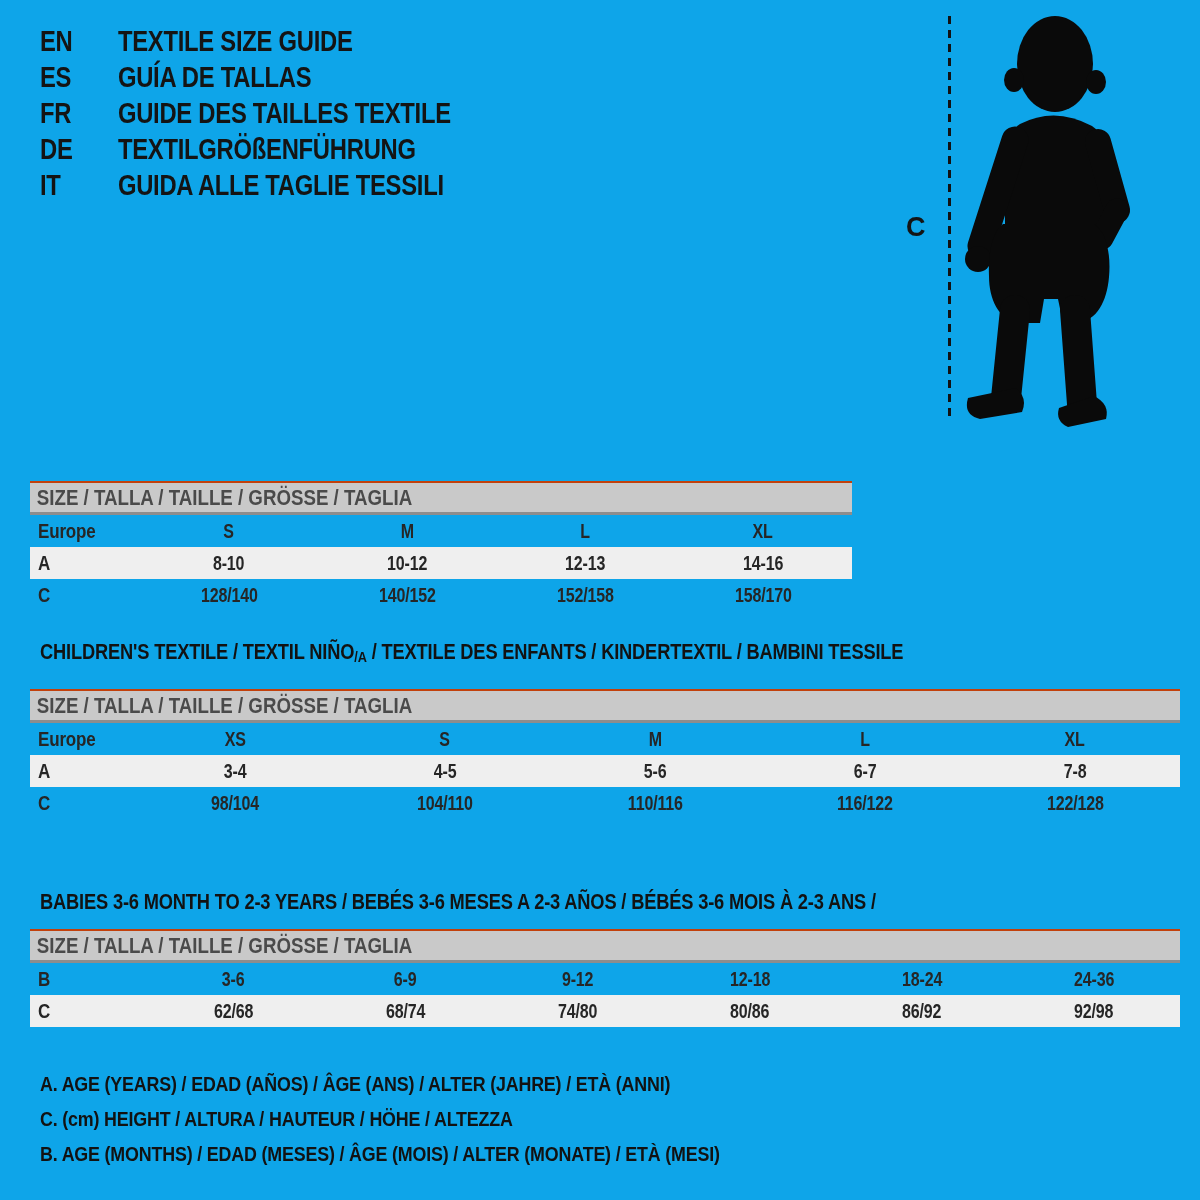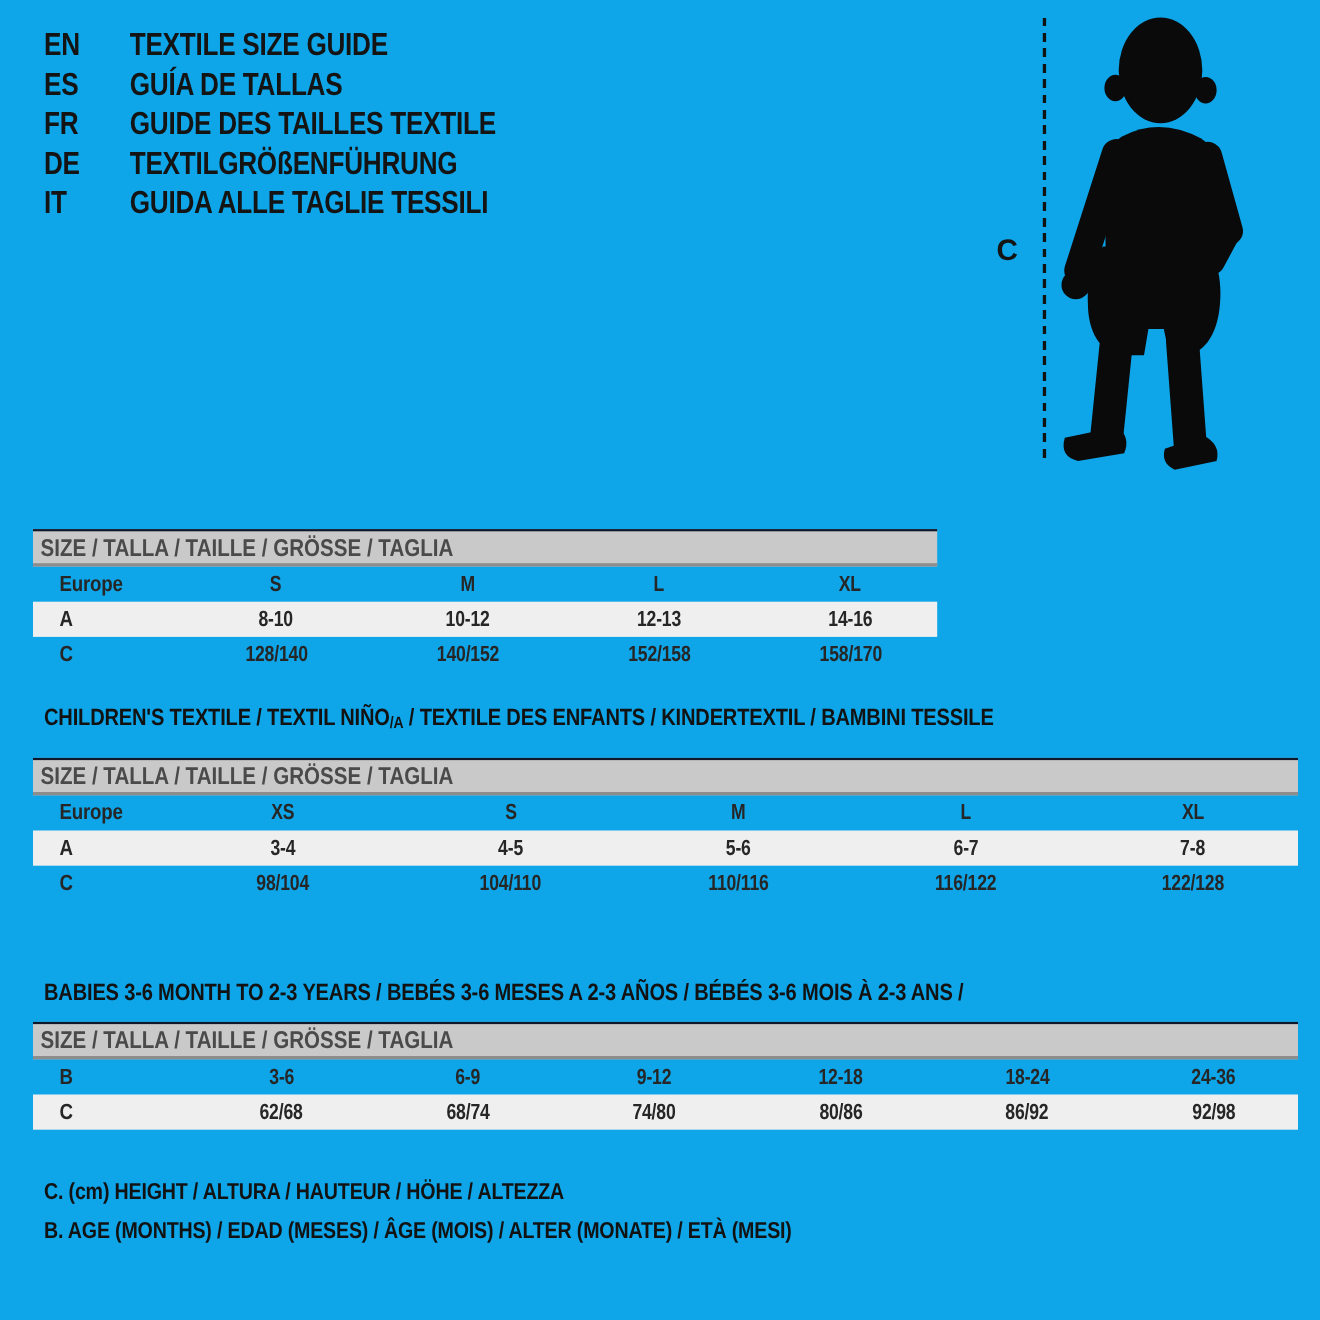--- a/index.html
+++ b/index.html
@@ -25,27 +25,27 @@
 
   
   .heading{position:absolute;left:40px;white-space:nowrap;}
   .heading .txt{display:inline-block;font-size:21.5px;font-weight:700;letter-spacing:-.2px;color:#121212;
     transform:scaleX(.85);transform-origin:0 50%;white-space:nowrap;}
   .heading .sub{font-size:15px;position:relative;top:3px;}
   .heading2{line-height:33px;}
 
   
   .tbl{position:absolute;left:30px;}
-  .size-bar{height:34px;background:#c9c9c9;border-top:2px solid #0f172a;border-bottom:3px solid #8d8d8d;
+  .size-bar{height:34px;background:#c9c9c9;border-top:2px solid #c2410c;border-bottom:3px solid #8d8d8d;
     box-sizing:border-box;display:flex;align-items:center;}
   .size-bar .txt{font-size:22px;font-weight:700;color:#4a4a4a;padding-left:8px;
     display:inline-block;transform:scaleX(.85);transform-origin:0 50%;white-space:nowrap;}
   .trow{display:flex;height:32px;align-items:center;}
   .trow.shade{background:#efefef;}
-  .cell{flex:1;display:flex;justify-content:center;align-items:flex-end;overflow:visible;margin-left:16px;}
+  .cell{flex:1;display:flex;justify-content:center;align-items:flex-end;overflow:visible;}
   .cell span{font-size:20px;font-weight:700;letter-spacing:-.2px;color:#262626;}
   .cell.lab{justify-content:flex-start;padding-left:8px;box-sizing:border-box;}
   .tbl-junior .cell.lab{flex:0 0 110px;}
   .tbl-children .cell.lab{flex:0 0 100px;}
   .tbl-babies .cell.lab{flex:0 0 117px;}
 
   
   .legend{position:absolute;left:40px;top:1066px;}
   .legend .legend-line{height:35px;display:flex;align-items:center;}
   .legend .txt{display:inline-block;font-size:21px;font-weight:700;letter-spacing:-.2px;color:#121212;
@@ -275,20 +275,23 @@
           <span class="cxc">86/92</span>
         </div>
       <div class="cell">
           <span class="cxc">92/98</span>
         </div>
     </div>
   </div>
 
   <div class="legend">
     <div class="legend-line">
+        <span class="txt">A. AGE (YEARS) / EDAD (AÑOS) / ÂGE (ANS) / ALTER (JAHRE) / ETÀ (ANNI)</span>
+      </div>
+    <div class="legend-line">
         <span class="txt">C. (cm) HEIGHT / ALTURA / HAUTEUR / HÖHE / ALTEZZA</span>
       </div>
     <div class="legend-line">
         <span class="txt">B. AGE (MONTHS) / EDAD (MESES) / ÂGE (MOIS) / ALTER (MONATE) / ETÀ (MESI)</span>
       </div>
   </div>
 
 </div>
 
 </body></html>

